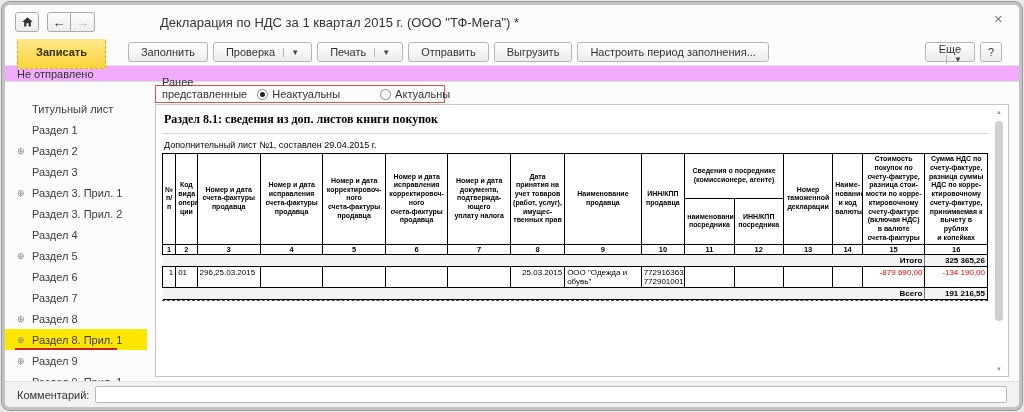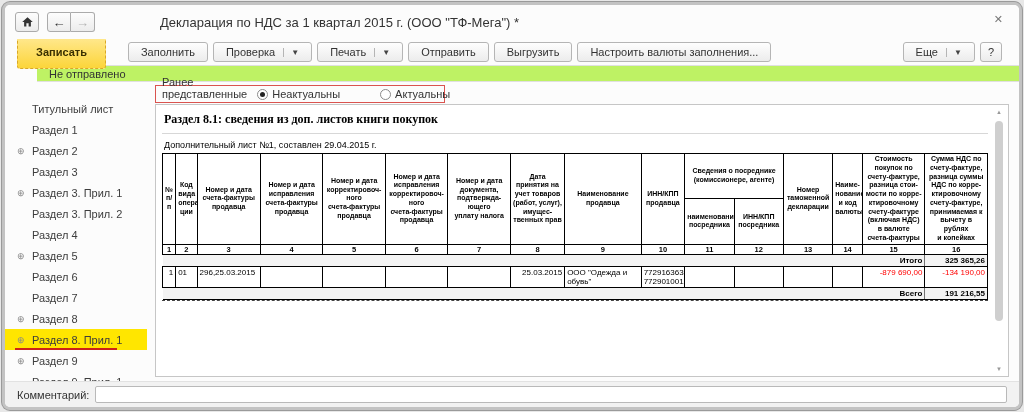--- a/index.html
+++ b/index.html
@@ -27,25 +27,25 @@
   .btn {
     height:20px; padding:0 12px; font-size:11px; color:#333;
     background:linear-gradient(#fefefe,#ececec); border:1px solid #b5b5b5; border-radius:3px;
     display:flex; align-items:center; margin-right:5px; cursor:pointer; white-space:nowrap;
   }
   .btn-save {
     background:linear-gradient(#ffe993,#fcd53a); border:1px dashed #d9a727; font-weight:bold; color:#3a3000;
     padding:16px 18px; margin-right:22px;
   }
   .btn .caret { margin-left:8px; padding-left:7px; border-left:1px solid #b5b5b5; font-size:8px; color:#444; }
-  .btn-more { margin-left:auto; }
+  .btn-more { margin-left:auto;flex-direction:column; }
   .btn-help { padding:0 7px; }
   
-  .statusbar { height:17px; background:#bef264; border-top:1px solid #e0e0e0; border-bottom:1px solid #e0e0e0;
-    font-size:11px; color:#333; display:flex; align-items:center; padding:0 12px;margin-left:32px; }
+  .statusbar { height:17px; background:#f0abfc; border-top:1px solid #e0e0e0; border-bottom:1px solid #e0e0e0;
+    font-size:11px; color:#333; display:flex; align-items:center; padding:0 12px; }
   
   .content { position:absolute; top:79px; left:0; right:0; bottom:26px; background:#fcfcfc; display:flex; }
   .sidebar { width:142px; padding-top:14px; flex:none; }
   .side-item { height:21px; display:flex; align-items:center; font-size:11px; color:#3d3d3d;
     padding-left:12px; cursor:pointer; position:relative; white-space:nowrap; }
   .side-item .exp { width:15px; font-size:9px; color:#888; flex:none; }
   .side-item.selected { background:#ffe600; }
   .side-item.selected::after { content:""; position:absolute; left:10px; width:102px; bottom:0px;
     border-bottom:2px solid #cc2218; }
   .main { flex:1; padding:1px 10px 4px 8px; display:flex; flex-direction:column; min-width:0; }
@@ -113,21 +113,21 @@
     <div class="btn">
       <span>Проверка</span>
       <span class="caret">▼</span>
     </div>
     <div class="btn">
       <span>Печать</span>
       <span class="caret">▼</span>
     </div>
     <div class="btn">Отправить</div>
     <div class="btn">Выгрузить</div>
-    <div class="btn">Настроить валюты заполнения...</div>
+    <div class="btn">Настроить период заполнения...</div>
     <div class="btn btn-more">
       <span>Еще</span>
       <span class="caret">▼</span>
     </div>
     <div class="btn btn-help">?</div>
   </div>
 
   <div class="statusbar">
     <span>Не отправлено</span>
   </div>

